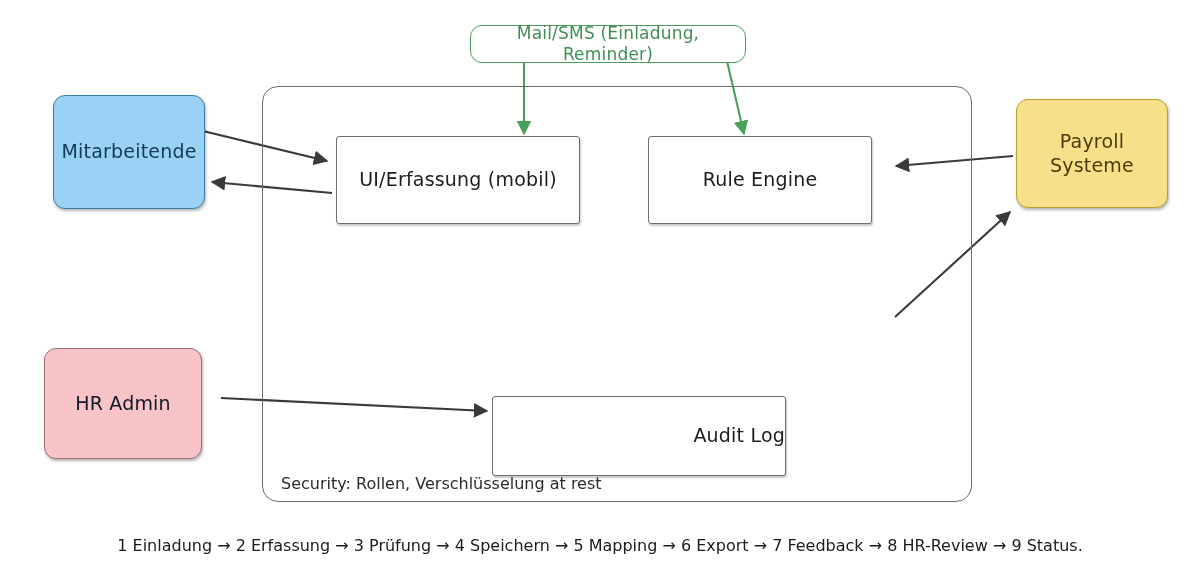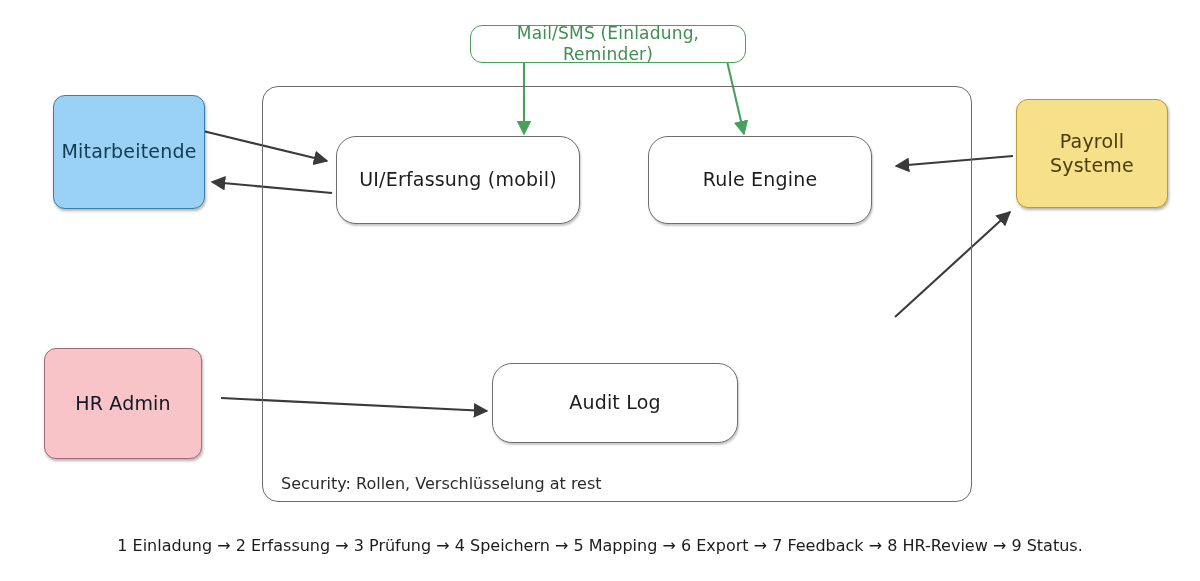--- a/index.html
+++ b/index.html
@@ -17,21 +17,21 @@
     background: #ffffff;
     overflow: hidden;
   }
   .node {
     position: absolute;
     box-sizing: border-box;
     display: flex;
     align-items: center;
     justify-content: center;
     text-align: center;
-    border-radius: 20px;
+    border-radius: 3px;
     font-family: "DejaVu Sans", sans-serif;
     line-height: 1.25;
     letter-spacing: 0.2px;
   }
   
   .boundary {
     position: absolute;
     box-sizing: border-box;
     border: 1.6px solid #6b6b6b;
     border-radius: 16px;
@@ -146,21 +146,21 @@
   <div class="node node-plain" style="left:336px; top:136px; width:244px; height:88px;">
     <span>UI/Erfassung (mobil)</span>
   </div>
 
   <div class="node node-plain" style="left:648px; top:136px; width:224px; height:88px;">
     <span>Rule Engine</span>
   </div>
 
 
 
-  <div class="node node-plain" style="left:492px; top:363px; width:246px; height:80px;">
+  <div class="node node-plain" style="left:492px; top:396px; width:294px; height:80px;justify-content:flex-end;">
     <span>Audit Log</span>
   </div>
 
   <div class="security-note" style="left:281px; top:474px;">Security: Rollen, Verschlüsselung at rest</div>
 
   <div class="flow-caption" style="left:0; top:536px; width:1200px;">1 Einladung → 2 Erfassung → 3 Prüfung → 4 Speichern → 5 Mapping → 6 Export → 7 Feedback → 8 HR-Review → 9 Status.</div>
 
 </div>
 
 </body></html>

